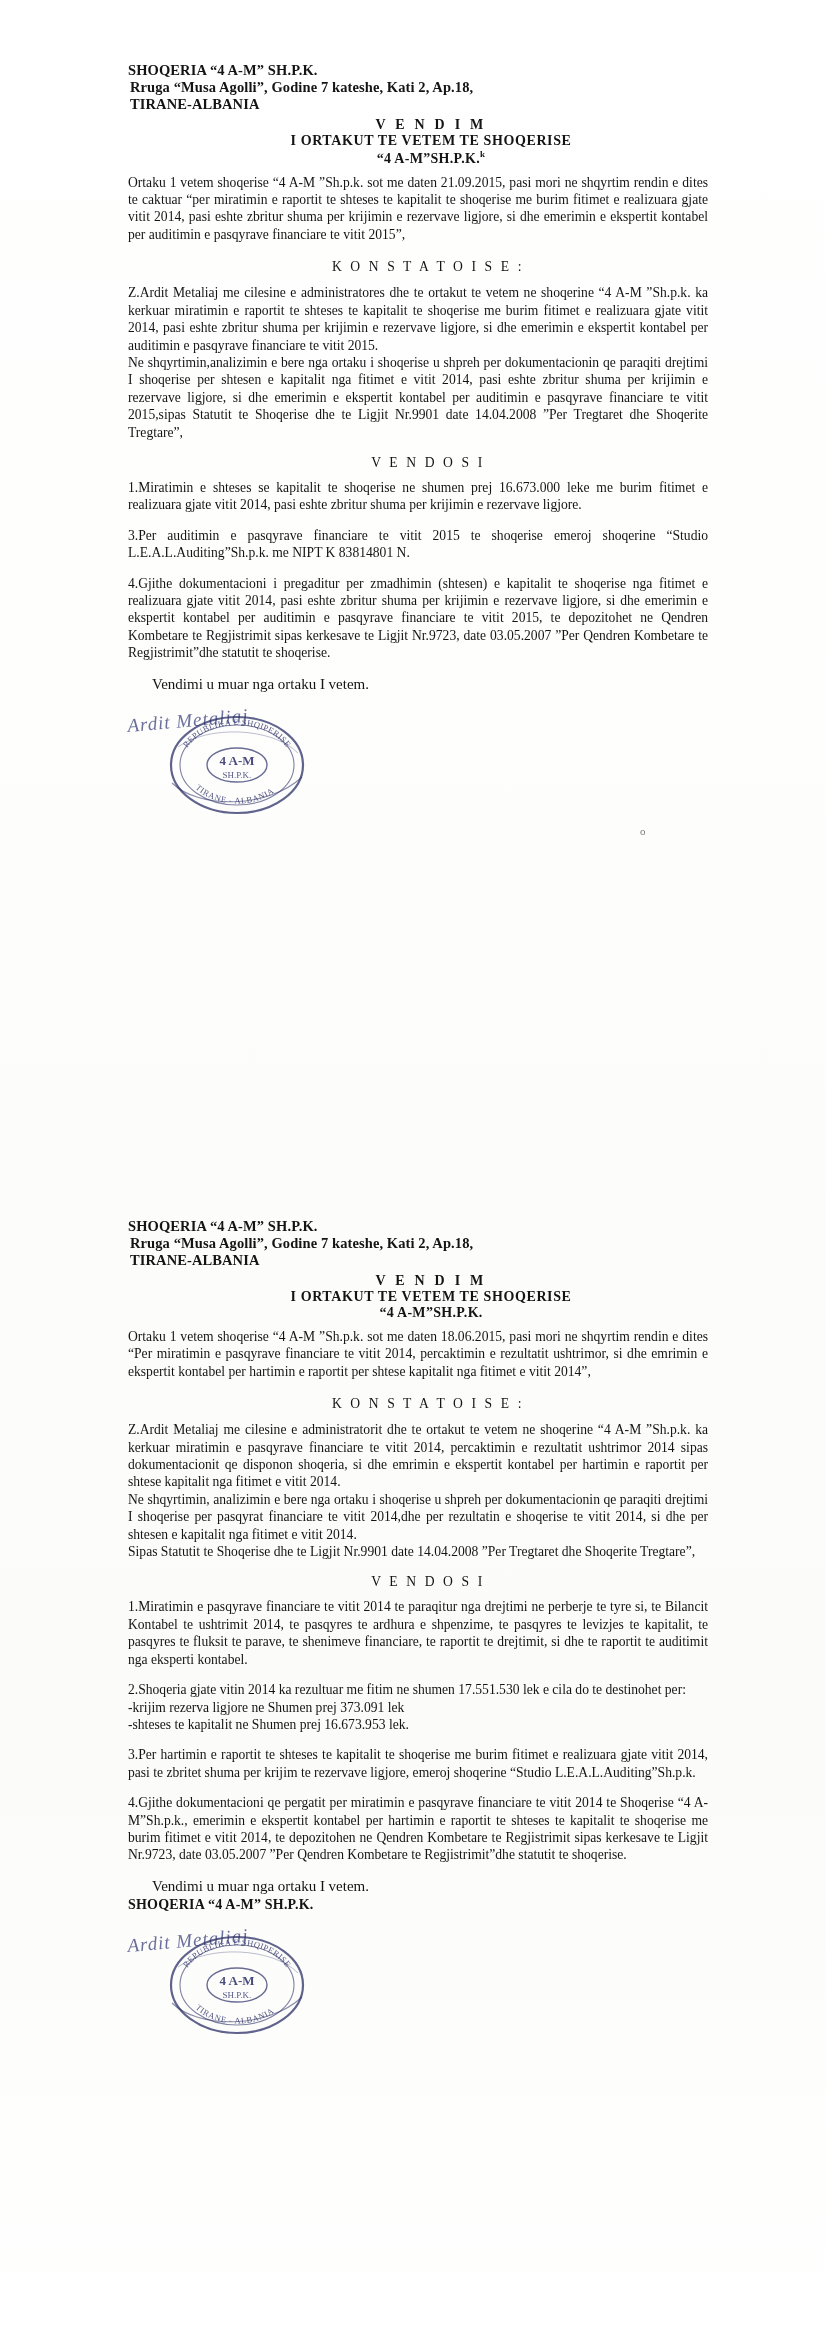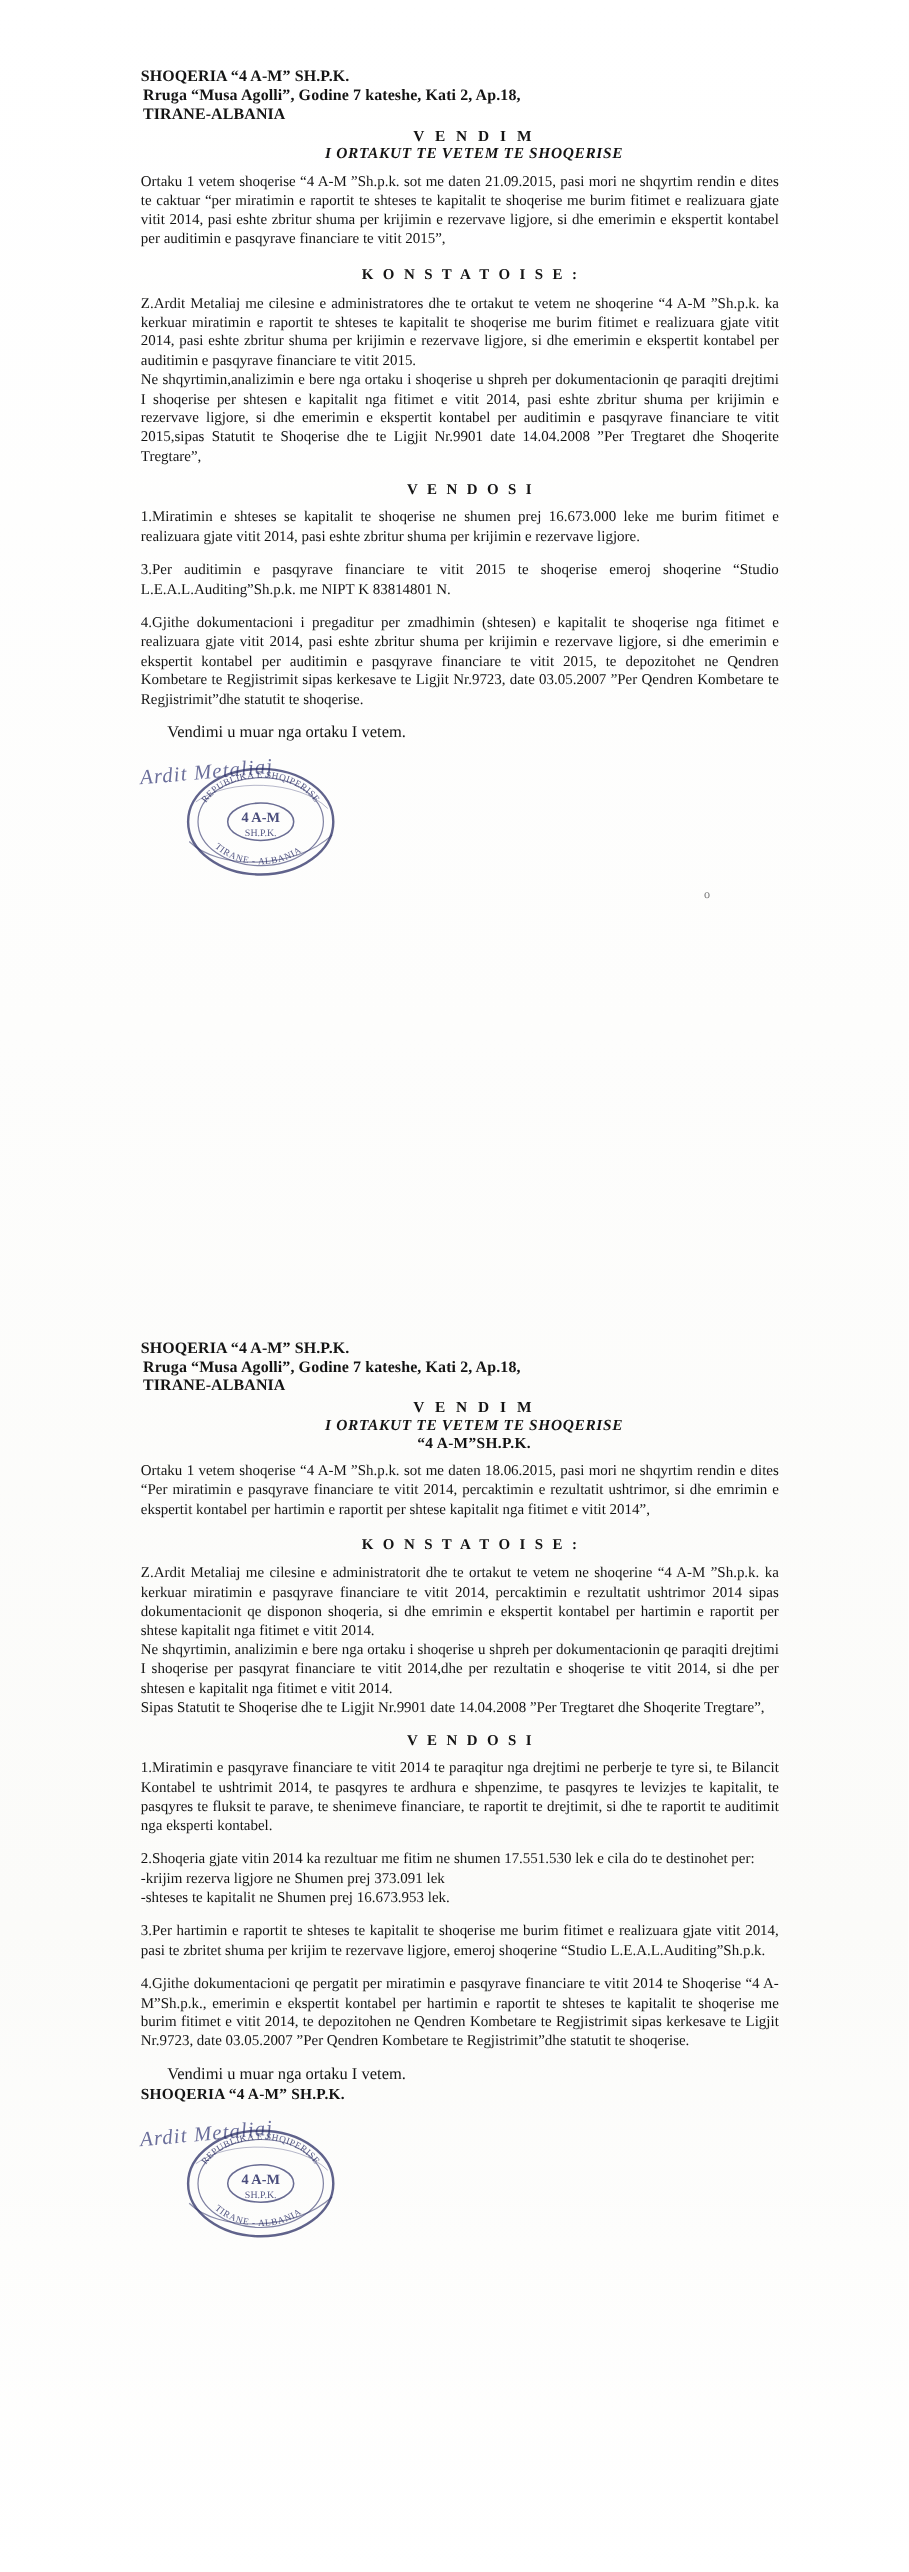--- a/index.html
+++ b/index.html
@@ -57,21 +57,20 @@
     letter-spacing: 3.2px;
     margin-top: 4px;
     padding-left: 26px;
     text-align: center;
   }
   .title-sub {
     font-weight: bold;
     font-size: 14px;
     letter-spacing: 0.6px;
     padding-left: 26px;
-    font-style: italic;
   }
   .title-sub2 {
     font-weight: bold;
     font-size: 14px;
     letter-spacing: 0.3px;
     padding-left: 26px;
   }
   .sup {
     font-size: 9px;
     vertical-align: super;
@@ -83,21 +82,21 @@
     text-align: justify;
     text-justify: inter-word;
   }
   p.body.gap {
     margin-top: 13px;
   }
   p.body.gap-sm {
     margin-top: 7px;
   }
   .sec-head {
-    font-weight: bold;
+    font-weight: normal;
     font-size: 13.6px;
     letter-spacing: 2.6px;
     text-align: center;
     margin: 16px 0 9px 0;
     padding-left: 20px;
   }
   .sec-head.tight {
     margin: 14px 0 8px 0;
   }
 
@@ -157,20 +156,21 @@
   <div class="paper-tint"></div>
 
   <div class="doc doc-1">
     <div class="block">
       <div class="hdr-line">SHOQERIA “4 A-M” SH.P.K.</div>
       <div class="hdr-line indent">Rruga “Musa Agolli”, Godine 7 kateshe, Kati 2, Ap.18,</div>
       <div class="hdr-line indent">TIRANE-ALBANIA</div>
 
       <div class="title-vendim center">V E N D I M</div>
       <div class="title-sub center">I  ORTAKUT   TE VETEM TE SHOQERISE</div>
+      <div class="title-sub2 center"><span>“4 A-M”SH.P.K.</span><span class="sup">k</span></div>
 
       <p class="body gap-sm">Ortaku 1 vetem shoqerise “4 A-M ”Sh.p.k. sot me daten 21.09.2015, pasi mori ne shqyrtim rendin e dites te caktuar “per     miratimin e raportit te shteses te kapitalit te shoqerise me  burim fitimet e realizuara gjate vitit 2014, pasi eshte zbritur shuma per krijimin e rezervave ligjore, si dhe emerimin e ekspertit kontabel per auditimin e pasqyrave financiare te vitit 2015”,</p>
 
       <div class="sec-head">K O N S T A T O I   S E :</div>
 
       <p class="body">Z.Ardit Metaliaj    me cilesine e administratores dhe te ortakut te vetem ne shoqerine “4 A-M ”Sh.p.k. ka  kerkuar miratimin e raportit te shteses te kapitalit te shoqerise me burim fitimet e realizuara gjate vitit 2014, pasi eshte zbritur shuma per krijimin e rezervave ligjore, si dhe emerimin e ekspertit kontabel per auditimin e pasqyrave financiare te vitit 2015.</p>
       <p class="body">Ne shqyrtimin,analizimin e bere  nga   ortaku i shoqerise  u shpreh per dokumentacionin qe paraqiti drejtimi I shoqerise per shtesen e kapitalit nga fitimet e vitit  2014, pasi eshte zbritur shuma per krijimin e rezervave ligjore, si dhe emerimin e ekspertit kontabel per auditimin e pasqyrave financiare te vitit 2015,sipas Statutit te Shoqerise dhe te  Ligjit Nr.9901 date 14.04.2008 ”Per Tregtaret dhe  Shoqerite Tregtare”,</p>
 
       <div class="sec-head tight">V E N D O S I</div>
 

